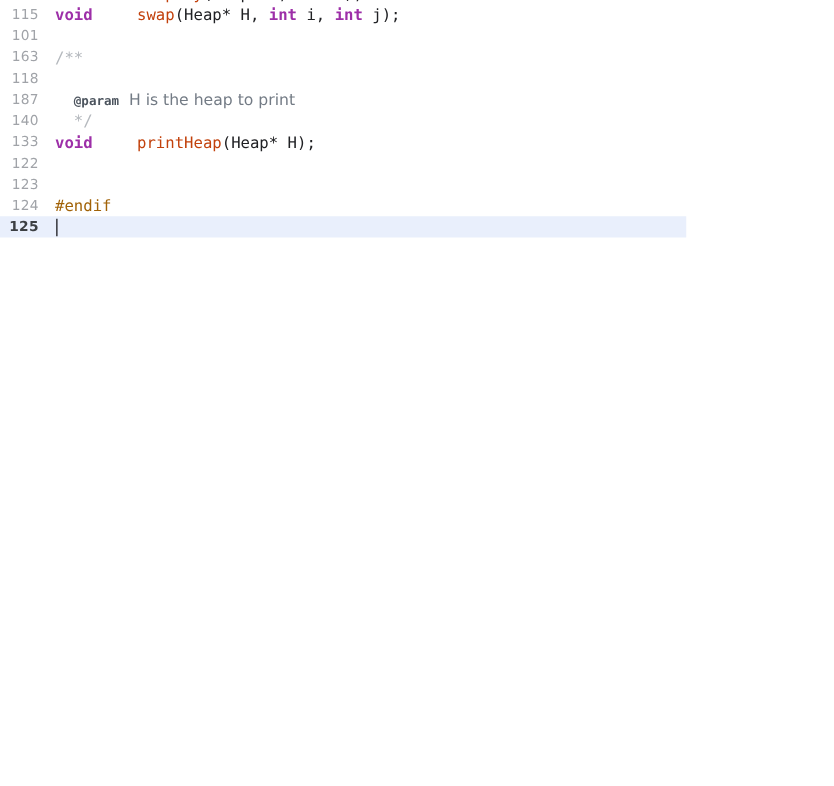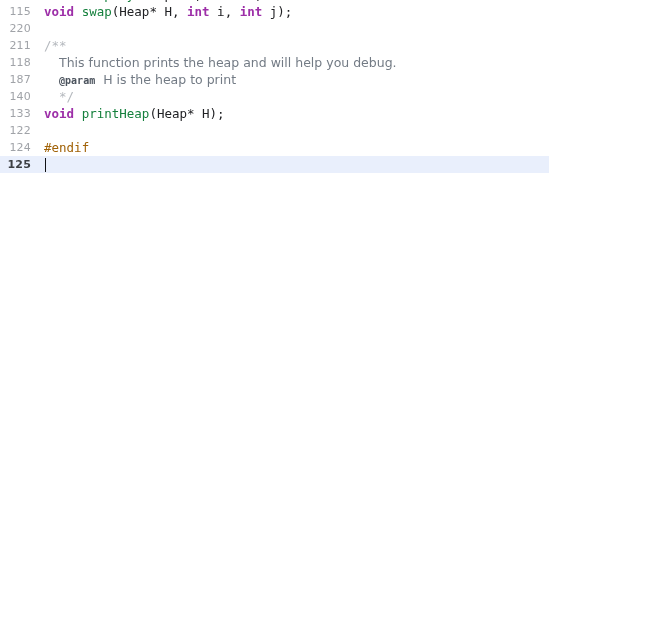--- a/index.html
+++ b/index.html
@@ -65,21 +65,21 @@
     top: 0;
     line-height: 17px;
     font-family: "DejaVu Sans Mono", monospace;
     font-size: 12.5px;
     color: #202124;
     white-space: pre;
   }
 
   
   .tok-kw       { color: #9d2fa8; font-weight: bold; text-align: center; }
-  .tok-fn       { color: #15803d; }
+  .tok-fn       { color: #c2410c; margin-left: 28px; }
   .tok-plain    { color: #202124; }
   .tok-comment  { color: #b4b8bd; }
   .tok-preproc  { color: #a16207; }
 
   
   .tok-doc {
     font-family: "DejaVu Sans", sans-serif;
     font-size: 12.5px;
     color: #737b85;
   }
@@ -100,24 +100,25 @@
     background: #101114;
   }
 </style>
 </head>
 <body>
 
 <div id="editor">
   <div class="code-surface">
       <div class="line"><span class="lineno">114</span><span class="linecode"><span class="tok-kw">void </span><span class="tok-fn">heapify</span><span class="tok-plain">(Heap* H, </span><span class="tok-kw">int</span><span class="tok-plain"> i);</span></span></div>
       <div class="line"><span class="lineno">115</span><span class="linecode"><span class="tok-kw">void </span><span class="tok-fn">swap</span><span class="tok-plain">(Heap* H, </span><span class="tok-kw">int</span><span class="tok-plain"> i, </span><span class="tok-kw">int</span><span class="tok-plain"> j);</span></span></div>
-      <div class="line"><span class="lineno">220</span><span class="linecode"></span></div>
-      <div class="line"><span class="lineno">211</span><span class="linecode"><span class="tok-comment">/**</span></span></div>
-      <div class="line"><span class="lineno">118</span><span class="linecode"><span class="tok-comment">  </span><span class="tok-doc">This function prints the heap and will help you debug.</span></span></div>
+      <div class="line"><span class="lineno">101</span><span class="linecode"></span></div>
+      <div class="line"><span class="lineno">163</span><span class="linecode"><span class="tok-comment">/**</span></span></div>
+      <div class="line"><span class="lineno">118</span></div>
       <div class="line"><span class="lineno">187</span><span class="linecode"><span class="tok-comment">  </span><span class="tok-doc-tag">@param</span><span class="tok-doc">  H is the heap to print</span></span></div>
       <div class="line"><span class="lineno">140</span><span class="linecode"><span class="tok-comment">  */</span></span></div>
       <div class="line"><span class="lineno">133</span><span class="linecode"><span class="tok-kw">void </span><span class="tok-fn">printHeap</span><span class="tok-plain">(Heap* H);</span></span></div>
       <div class="line"><span class="lineno">122</span><span class="linecode"></span></div>
+      <div class="line"><span class="lineno">123</span><span class="linecode"></span></div>
       <div class="line"><span class="lineno">124</span><span class="linecode"><span class="tok-preproc">#endif</span></span></div>
       <div class="line active"><span class="lineno">125</span><span class="linecode"></span><span class="caret"></span></div>
     </div>
 
 </div>
 
 </body></html>

